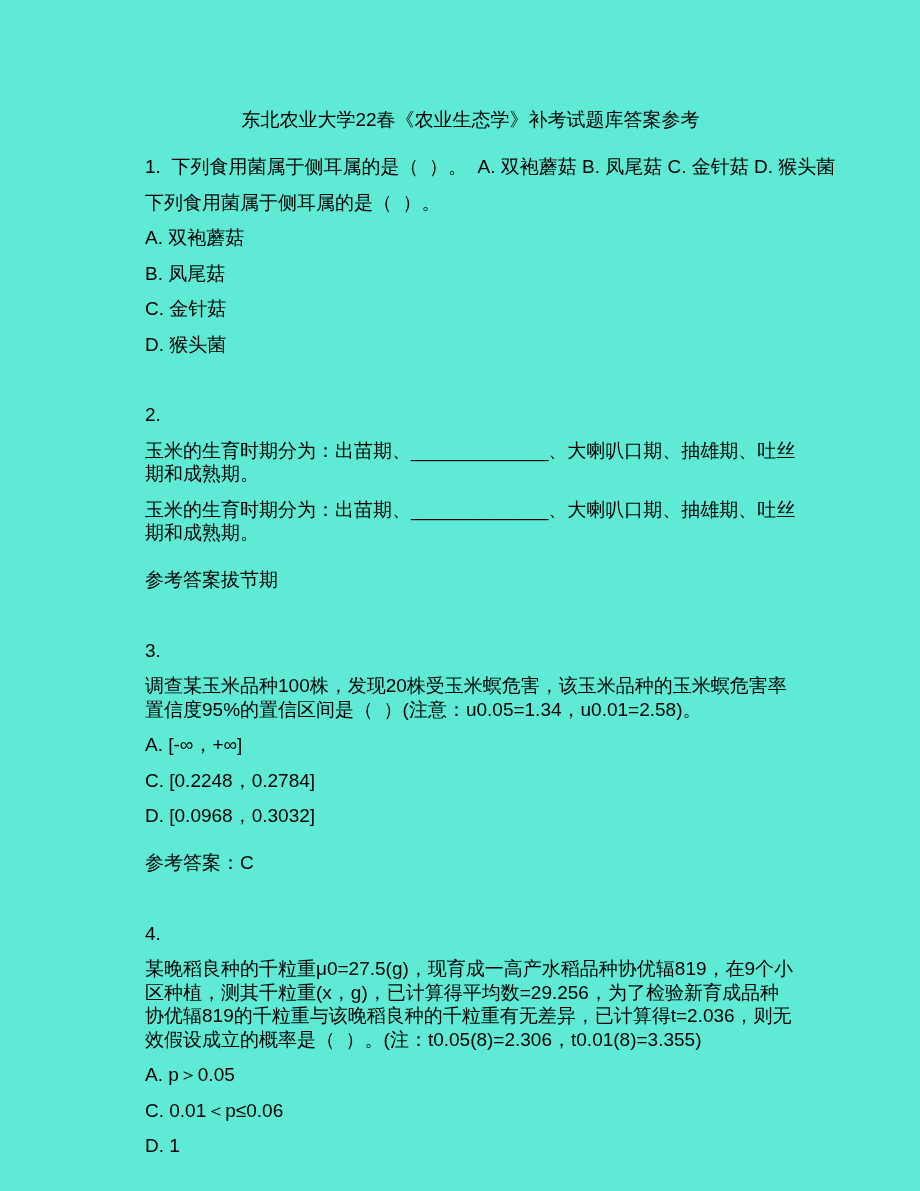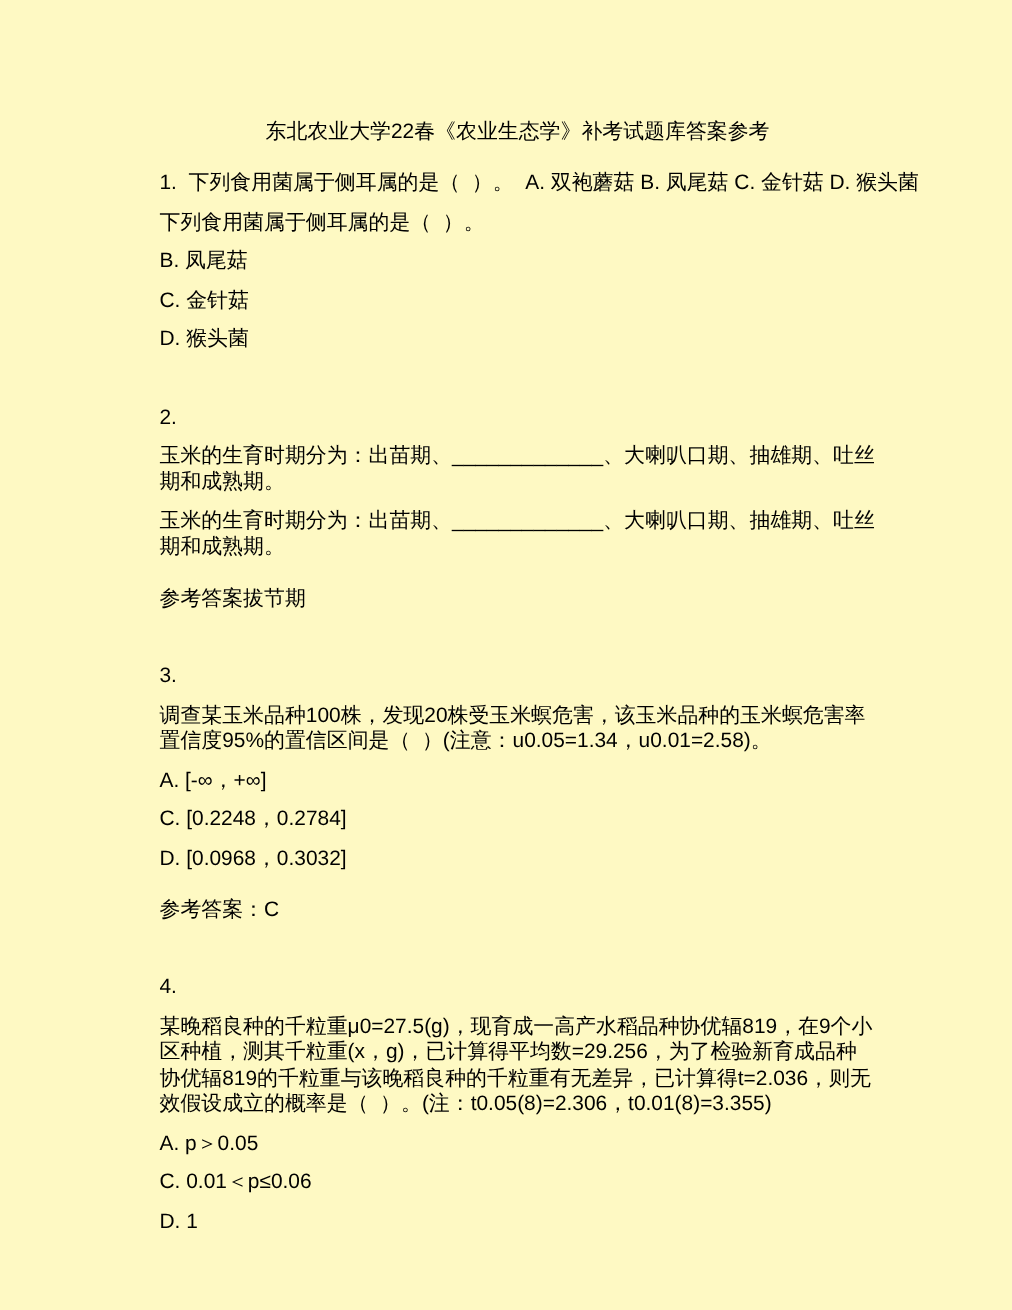--- a/index.html
+++ b/index.html
@@ -5,21 +5,21 @@
   html, body {
     margin: 0;
     padding: 0;
     background: #ffffff;
   }
   .page {
     position: relative;
     width: 920px;
     height: 1191px;
     box-sizing: border-box;
-    background: #fef9c3;
+    background: #5eead4;
     padding: 108px 112px 0 133px;
     font-family: "Liberation Sans", "DejaVu Sans", sans-serif;
     font-size: 19px;
     line-height: 23.5px;
     color: #000000;
     overflow: hidden;
   }
   .title {
     text-align: center;
     font-size: 19px;
@@ -48,20 +48,21 @@
 </head>
 <body>
 
 <div class="page">
 
   <h1 class="title">东北农业大学22春《农业生态学》补考试题库答案参考</h1>
 
   <section class="question first">
     <p class="line nowrap">1.  下列食用菌属于侧耳属的是（  ）。  A. 双袍蘑菇 B. 凤尾菇 C. 金针菇 D. 猴头菌</p>
     <p class="line">下列食用菌属于侧耳属的是（  ）。</p>
+    <p class="line">A. 双袍蘑菇</p>
     <p class="line">B. 凤尾菇</p>
     <p class="line">C. 金针菇</p>
     <p class="line">D. 猴头菌</p>
   </section>
 
   <section class="question">
     <p class="line">2.</p>
     <p class="line">玉米的生育时期分为：出苗期、_____________、大喇叭口期、抽雄期、吐丝期和成熟期。</p>
     <p class="line">玉米的生育时期分为：出苗期、_____________、大喇叭口期、抽雄期、吐丝期和成熟期。</p>
     <p class="line answer">参考答案拔节期</p>

